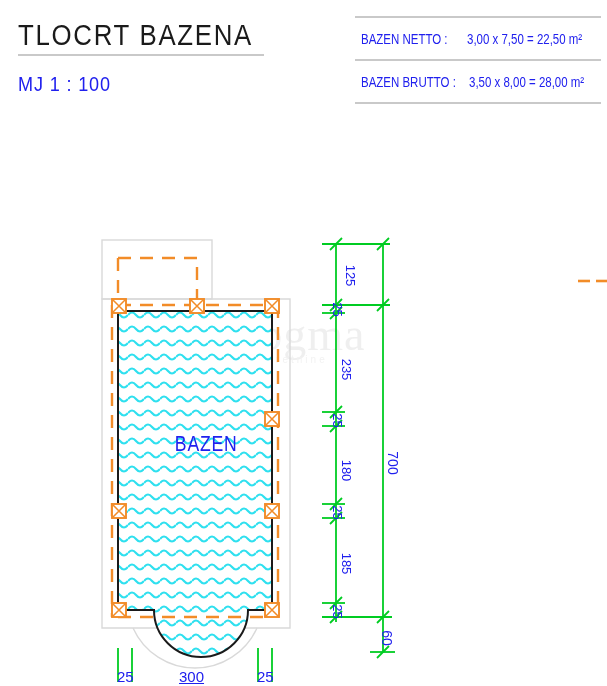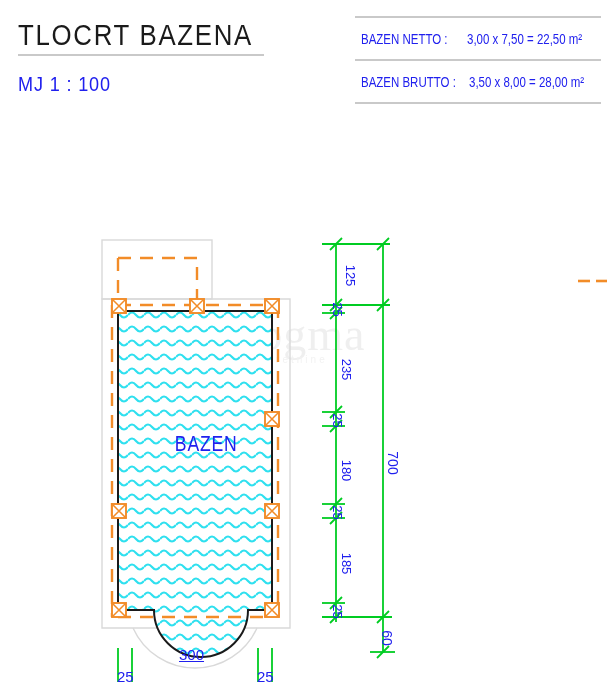--- a/index.html
+++ b/index.html
@@ -225,18 +225,18 @@
   <div class="vlabel" style="left:330px;top:413px;transform:rotate(90deg);">25</div>
   <div class="vlabel" style="left:336px;top:463px;transform:rotate(90deg);">180</div>
   <div class="vlabel" style="left:330px;top:505px;transform:rotate(90deg);">25</div>
   <div class="vlabel" style="left:336px;top:556px;transform:rotate(90deg);">185</div>
   <div class="vlabel" style="left:330px;top:604px;transform:rotate(90deg);">25</div>
 
   <div class="vlabel" style="left:381px;top:455px;transform:rotate(90deg);font-size:14px;">700</div>
   <div class="vlabel" style="left:379px;top:630px;transform:rotate(90deg);font-size:14px;">60</div>
 
   <div class="hlabel" style="left:117px;top:668px;">25</div>
-  <div class="hlabel" style="left:179px;top:646px;text-decoration:underline;">300</div>
+  <div class="hlabel" style="left:179px;top:668px;text-decoration:underline;">300</div>
   <div class="hlabel" style="left:257px;top:668px;">25</div>
 
   <div id="pool-label" style="left:167px;top:431px;">BAZEN</div>
 
 </div>
 
 </body></html>

